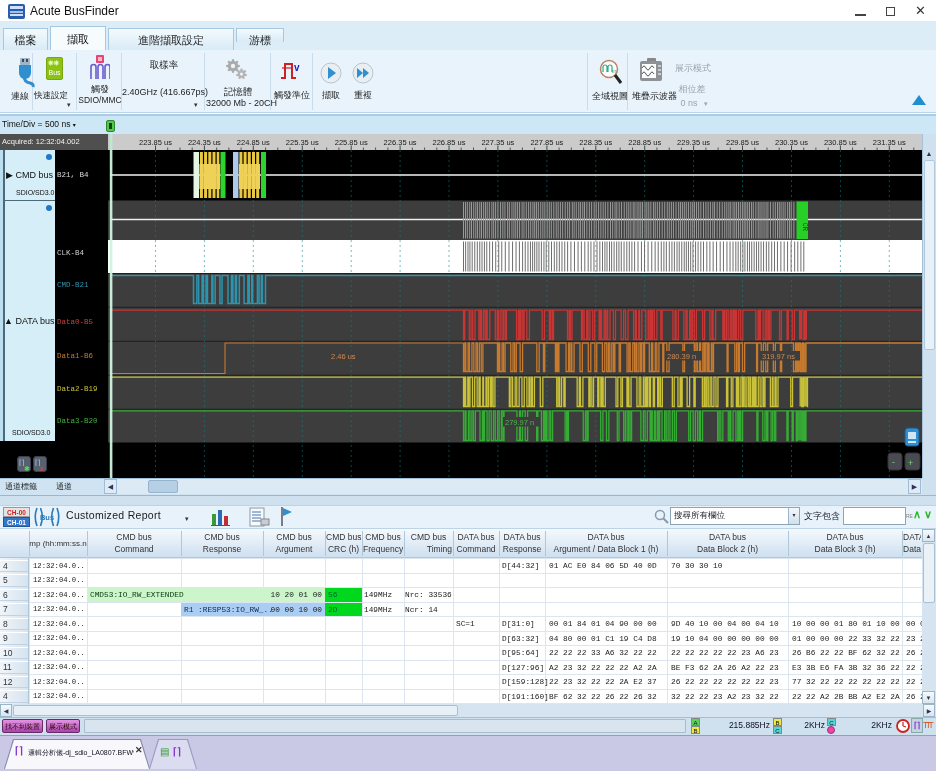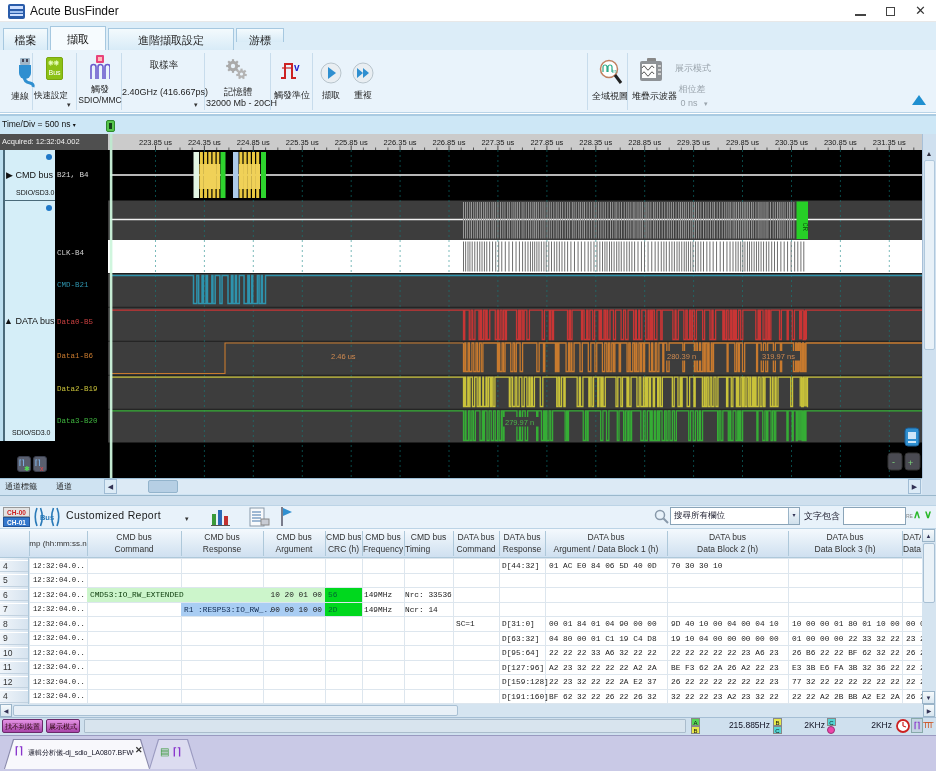--- a/index.html
+++ b/index.html
@@ -664,21 +664,21 @@
 <div style="left:88px;top:544px;width:92px;height:11px;font-size:8.5px;color:#333;text-align:center;white-space:nowrap;overflow:hidden">Command</div>
 <div style="left:182px;top:532px;width:80px;height:11px;font-size:8.5px;color:#333;text-align:center;white-space:nowrap;overflow:hidden">CMD bus</div>
 <div style="left:182px;top:544px;width:80px;height:11px;font-size:8.5px;color:#333;text-align:center;white-space:nowrap;overflow:hidden">Response</div>
 <div style="left:264px;top:532px;width:60px;height:11px;font-size:8.5px;color:#333;text-align:center;white-space:nowrap;overflow:hidden">CMD bus</div>
 <div style="left:264px;top:544px;width:60px;height:11px;font-size:8.5px;color:#333;text-align:center;white-space:nowrap;overflow:hidden">Argument</div>
 <div style="left:326px;top:532px;width:35px;height:11px;font-size:8.5px;color:#333;text-align:center;white-space:nowrap;overflow:hidden">CMD bus</div>
 <div style="left:326px;top:544px;width:35px;height:11px;font-size:8.5px;color:#333;text-align:center;white-space:nowrap;overflow:hidden">CRC (h)</div>
 <div style="left:363px;top:532px;width:40px;height:11px;font-size:8.5px;color:#333;text-align:center;white-space:nowrap;overflow:hidden">CMD bus</div>
 <div style="left:363px;top:544px;width:40px;height:11px;font-size:8.5px;color:#333;text-align:center;white-space:nowrap;overflow:hidden">Frequency</div>
 <div style="left:405px;top:532px;width:47px;height:11px;font-size:8.5px;color:#333;text-align:center;white-space:nowrap;overflow:hidden">CMD bus</div>
-<div style="left:405px;top:544px;width:47px;height:11px;font-size:8.5px;color:#333;text-align:left;white-space:nowrap;overflow:hidden">Timing</div>
+<div style="left:405px;top:544px;width:47px;height:11px;font-size:8.5px;color:#333;text-align:right;white-space:nowrap;overflow:hidden">Timing</div>
 <div style="left:454px;top:532px;width:44px;height:11px;font-size:8.5px;color:#333;text-align:center;white-space:nowrap;overflow:hidden">DATA bus</div>
 <div style="left:454px;top:544px;width:44px;height:11px;font-size:8.5px;color:#333;text-align:center;white-space:nowrap;overflow:hidden">Command</div>
 <div style="left:500px;top:532px;width:44px;height:11px;font-size:8.5px;color:#333;text-align:center;white-space:nowrap;overflow:hidden">DATA bus</div>
 <div style="left:500px;top:544px;width:44px;height:11px;font-size:8.5px;color:#333;text-align:center;white-space:nowrap;overflow:hidden">Response</div>
 <div style="left:546px;top:532px;width:120px;height:11px;font-size:8.5px;color:#333;text-align:center;white-space:nowrap;overflow:hidden">DATA bus</div>
 <div style="left:546px;top:544px;width:120px;height:11px;font-size:8.5px;color:#333;text-align:center;white-space:nowrap;overflow:hidden">Argument / Data Block 1 (h)</div>
 <div style="left:668px;top:532px;width:119px;height:11px;font-size:8.5px;color:#333;text-align:center;white-space:nowrap;overflow:hidden">DATA bus</div>
 <div style="left:668px;top:544px;width:119px;height:11px;font-size:8.5px;color:#333;text-align:center;white-space:nowrap;overflow:hidden">Data Block 2 (h)</div>
 <div style="left:789px;top:532px;width:112px;height:11px;font-size:8.5px;color:#333;text-align:center;white-space:nowrap;overflow:hidden">DATA bus</div>
 <div style="left:789px;top:544px;width:112px;height:11px;font-size:8.5px;color:#333;text-align:center;white-space:nowrap;overflow:hidden">Data Block 3 (h)</div>

